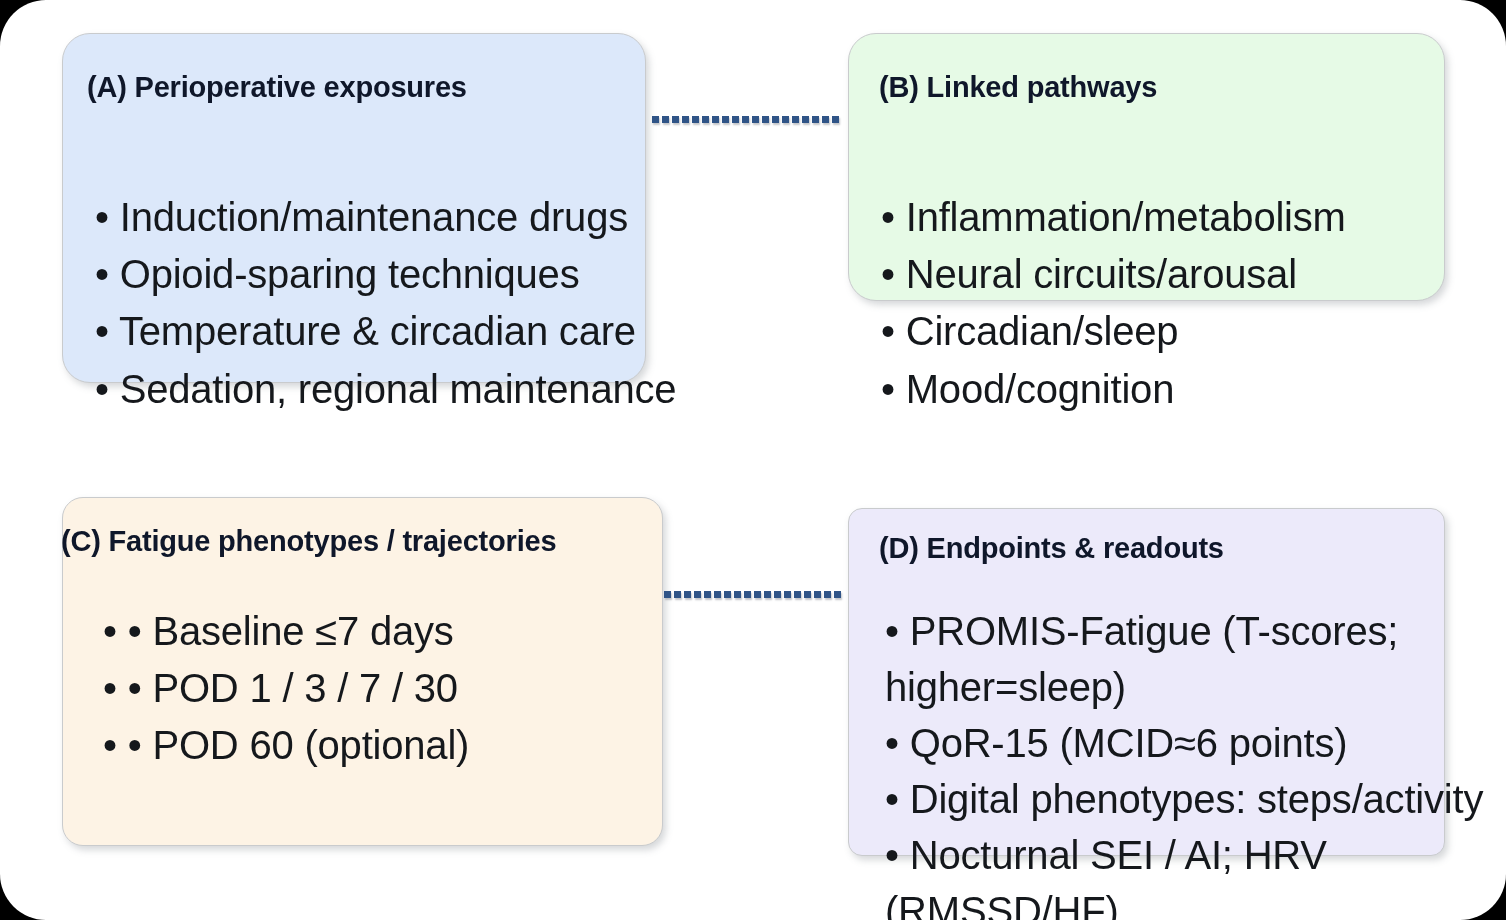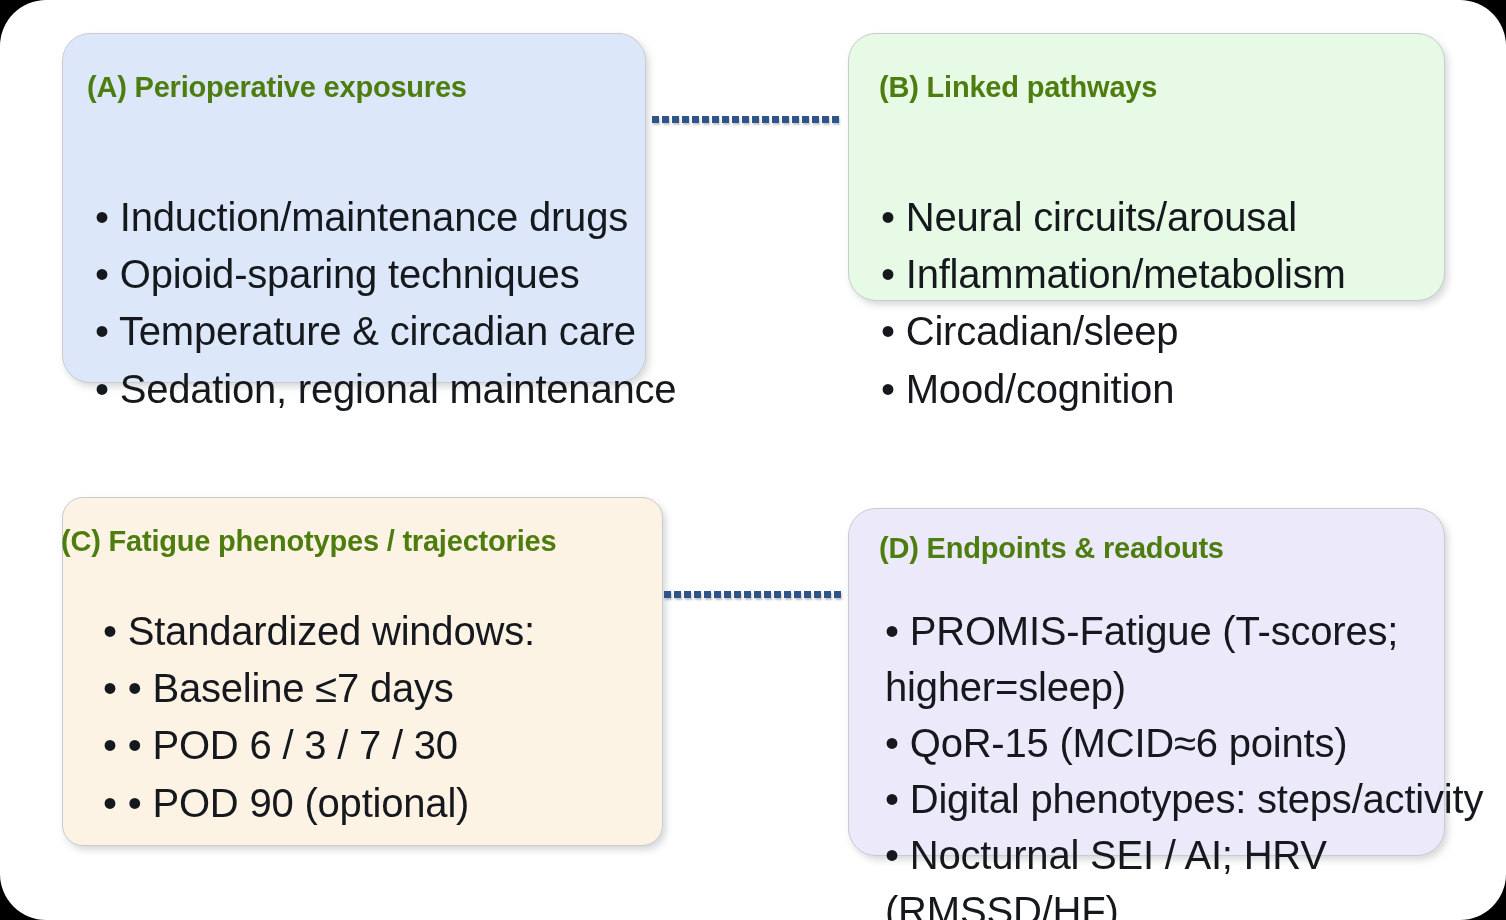--- a/index.html
+++ b/index.html
@@ -29,21 +29,21 @@
     box-sizing: border-box;
     border: 1px solid #c9cbcd;
     border-radius: 28px;
     box-shadow: 3px 4px 7px rgba(120,125,132,0.30);
     padding: 0;
   }
   .panel-title {
     position: absolute;
     font-weight: bold;
     font-size: 29px;
-    color: #4d7c0f;
+    color: #0f172a;
     letter-spacing: -0.2px;
     white-space: nowrap;
     line-height: 1.1;
   }
   .panel-list {
     position: absolute;
     font-size: 40px;
     color: #15181c;
     line-height: 1.43;
     letter-spacing: -0.2px;
@@ -78,20 +78,21 @@
     background: #fdf3e5;
     border-radius: 21px;
   }
   #panel-c .panel-title { left: -2px; top: 28px; }
   #panel-c .panel-list  { left: 40px; top: 105px; }
 
   #panel-d {
     left: 848px; top: 508px;
     width: 597px; height: 348px;
     background: #eceafa;
+    border-radius: 14px;
   }
   #panel-d .panel-title { left: 30px; top: 24px; }
   #panel-d .panel-list  { left: 36px; top: 94px; width: 560px; line-height: 1.40; }
 
   
   .connector {
     position: absolute;
     height: 7px;
   }
   .connector .dot {
@@ -116,34 +117,33 @@
       <div class="li">• Induction/maintenance drugs</div>
       <div class="li">• Opioid-sparing techniques</div>
       <div class="li">• Temperature &amp; circadian care</div>
       <div class="li">• Sedation, regional maintenance</div>
     </div>
   </div>
 
   <div class="panel" id="panel-b" style="background: rgb(230, 250, 230); border-color: rgb(201, 203, 205);">
     <div class="panel-title">(B) Linked pathways</div>
     <div class="panel-list">
+      <div class="li">• Inflammation/metabolism</div>
       <div class="li">• Neural circuits/arousal</div>
-      <div class="li">• Inflammation/metabolism</div>
       <div class="li">• Circadian/sleep</div>
       <div class="li">• Mood/cognition</div>
     </div>
   </div>
 
   <div class="panel" id="panel-c" style="background: rgb(253, 243, 229); border-color: rgb(201, 203, 205);">
     <div class="panel-title">(C) Fatigue phenotypes / trajectories</div>
     <div class="panel-list">
-      <div class="li">• Standardized windows:</div>
       <div class="li">• • Baseline ≤7 days</div>
-      <div class="li">• • POD 6 / 3 / 7 / 30</div>
-      <div class="li">• • POD 90 (optional)</div>
+      <div class="li">• • POD 1 / 3 / 7 / 30</div>
+      <div class="li">• • POD 60 (optional)</div>
     </div>
   </div>
 
   <div class="panel" id="panel-d" style="background: rgb(236, 234, 250); border-color: rgb(201, 203, 205);">
     <div class="panel-title">(D) Endpoints &amp; readouts</div>
     <div class="panel-list">
       <div class="li wrap">• PROMIS-Fatigue (T-scores; higher=sleep)</div>
       <div class="li">• QoR-15 (MCID≈6 points)</div>
       <div class="li">• Digital phenotypes: steps/activity</div>
       <div class="li wrap">• Nocturnal SEI / AI; HRV (RMSSD/HF)</div>

